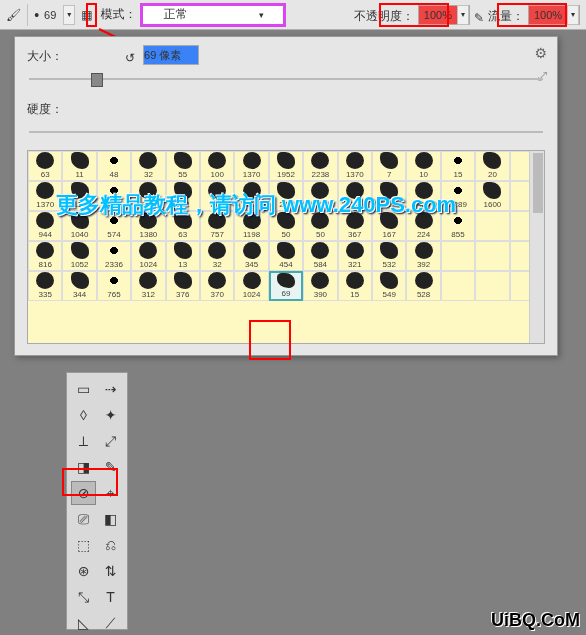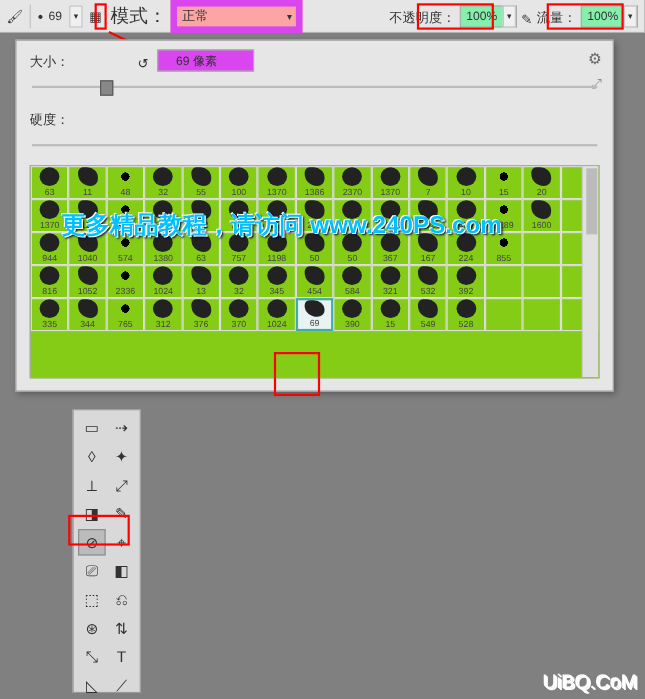--- a/index.html
+++ b/index.html
@@ -1,55 +1,55 @@
 <!DOCTYPE html>
 <html><head>
 <meta charset="utf-8">
 <style>
 html,body{margin:0;padding:0;width:586px;height:635px;background:#808080;font-family:"Microsoft YaHei",sans-serif;font-size:12px;color:#333;overflow:hidden}
 .topbar{position:absolute;left:0;top:0;width:586px;height:30px;background:#e6e6e6;border-bottom:1px solid #b0b0b0;display:flex;align-items:center;padding:0 6px;box-sizing:border-box}
 .tb-sep{width:1px;height:22px;background:#c0c0c0;margin:0 6px}
 .size-group{display:flex;align-items:center;gap:2px}
 .size-num{width:22px;text-align:center;font-size:11px}
 .drop{width:10px;height:18px;border:1px solid #c0c0c0;background:#f0f0f0;display:flex;align-items:center;justify-content:center;font-size:8px}
-.mode-label{margin-left:8px;font-size:17px}
-.mode-select{border:6px solid #d946ef;background:#fca5a5;height:18px;width:100px;margin-left:4px;display:flex;align-items:center;padding:0 4px;font-size:12px;justify-content:space-between}
+.mode-label{margin-left:8px;font-size:12px}
+.mode-select{border:3px solid #d946ef;background:#ffffff;height:18px;width:100px;margin-left:4px;display:flex;align-items:center;padding:0 20px;font-size:12px;justify-content:space-between}
 .opacity-group{display:flex;align-items:flex-end;margin-left:auto;gap:4px}
-.opacity-box{display:flex;align-items:center;border:1px solid #aaa;background:#86efac;height:18px}
+.opacity-box{display:flex;align-items:center;border:1px solid #aaa;background:#ef4444;height:18px}
 .opacity-val{width:38px;text-align:center;font-size:11px}
 .hl-red{border:2px solid red;box-sizing:border-box}
 .hl-r1{position:absolute;left:86px;top:3px;width:11px;height:24px}
 .hl-r2{position:absolute;left:379px;top:3px;width:70px;height:24px}
 .hl-r3{position:absolute;left:497px;top:3px;width:70px;height:24px}
 .red-arrow{position:absolute;left:97px;top:27px;width:80px;height:40px;pointer-events:none}
 .panel{position:absolute;left:14px;top:36px;width:542px;height:318px;background:#e6e6e6;border:1px solid #999;box-shadow:2px 2px 6px rgba(0,0,0,.3)}
 .panel-row{display:flex;align-items:flex-end;padding:8px 12px 0 12px;gap:8px}
 .panel-label{width:50px;font-size:12px}
-.panel-input{border:1px solid #aaa;background:#d946ef;height:18px;width:54px;padding:0 16px;font-size:11px;display:flex;align-items:center}
+.panel-input{border:1px solid #aaa;background:#3b82f6;height:18px;width:54px;padding:0 0;font-size:11px;display:flex;align-items:center}
 .gear{position:absolute;right:10px;top:8px;font-size:14px;color:#666}
 .slider{margin:6px 14px 0 14px;height:16px;position:relative}
 .slider-track{position:absolute;top:7px;left:0;right:0;height:2px;background:#bbb}
 .slider-thumb{position:absolute;top:2px;width:10px;height:12px;background:#888;border:1px solid #555}
 .hard-row{padding:14px 12px 6px 12px;display:flex;align-items:center;gap:8px}
-.thumb-area{margin:10px 12px 0 12px;border:1px solid #aaa;background:#84cc16;height:192px;overflow:hidden;position:relative}
+.thumb-area{margin:10px 12px 0 12px;border:1px solid #aaa;background:#fef9c3;height:192px;overflow:hidden;position:relative}
 .thumb-grid{display:grid;grid-template-columns:repeat(15,1fr);gap:0}
 .thumb-cell{border:1px solid #ddd;height:30px;display:flex;flex-direction:column;align-items:center;justify-content:flex-end;font-size:8px;color:#444;position:relative;box-sizing:border-box;padding-bottom:1px}
 .thumb-ico{width:18px;height:18px;background:#222;border-radius:50%;margin-bottom:1px}
 .thumb-ico.splat{border-radius:30% 60% 40% 70%}
 .thumb-ico.star{background:radial-gradient(circle,#000 30%,transparent 31%)}
 .thumb-cell.sel{border:2px solid #4aa;background:#e8f4f4}
 .hl-r4{position:absolute;left:249px;top:320px;width:42px;height:40px;z-index:5}
 .scroll{position:absolute;right:0;top:0;bottom:0;width:14px;background:#e0e0e0;border-left:1px solid #ccc}
 .scroll-thumb{position:absolute;right:1px;top:2px;width:10px;height:60px;background:#bbb}
 .toolbox{position:absolute;left:66px;top:372px;width:52px;height:248px;background:#d9d9d9;border:1px solid #999;display:grid;grid-template-columns:1fr 1fr;grid-auto-rows:24px;gap:2px;padding:4px}
 .tool{display:flex;align-items:center;justify-content:center;border:1px solid transparent;font-size:14px;color:#333}
 .tool.active{background:#bbb;border-color:#888}
 .hl-r5{position:absolute;left:62px;top:468px;width:56px;height:28px}
 .watermark1{position:absolute;left:56px;top:190px;font-size:22px;font-weight:bold;color:#00c0ff;text-shadow:1px 1px 0 #fff,-1px -1px 0 #fff,2px 2px 2px #003}
-.watermark2{position:absolute;right:6px;bottom:4px;font-size:18px;font-weight:normal;color:#ffffff;text-shadow:1px 1px 0 #fff,-1px -1px 0 #fff}
+.watermark2{position:absolute;right:6px;bottom:4px;font-size:18px;font-weight:bold;color:#000000;text-shadow:1px 1px 0 #fff,-1px -1px 0 #fff}
 .panel-corner{position:absolute;right:10px;top:32px;font-size:12px;color:#888}
 </style>
 </head>
 <body>
 
 <div class="topbar">
   <span>🖌</span>
   <div class="tb-sep"></div>
   <span style="font-size:14px">•</span>
   <div class="size-group">
@@ -131,25 +131,25 @@
         <div class="thumb-cell">
           <div class="thumb-ico"></div>
           <span>100</span>
         </div>
         <div class="thumb-cell">
           <div class="thumb-ico"></div>
           <span>1370</span>
         </div>
         <div class="thumb-cell">
           <div class="thumb-ico splat"></div>
-          <span>1386</span>
-        </div>
-        <div class="thumb-cell">
-          <div class="thumb-ico"></div>
-          <span>2370</span>
+          <span>1952</span>
+        </div>
+        <div class="thumb-cell">
+          <div class="thumb-ico"></div>
+          <span>2238</span>
         </div>
         <div class="thumb-cell">
           <div class="thumb-ico"></div>
           <span>1370</span>
         </div>
         <div class="thumb-cell">
           <div class="thumb-ico splat"></div>
           <span>7</span>
         </div>
         <div class="thumb-cell">

